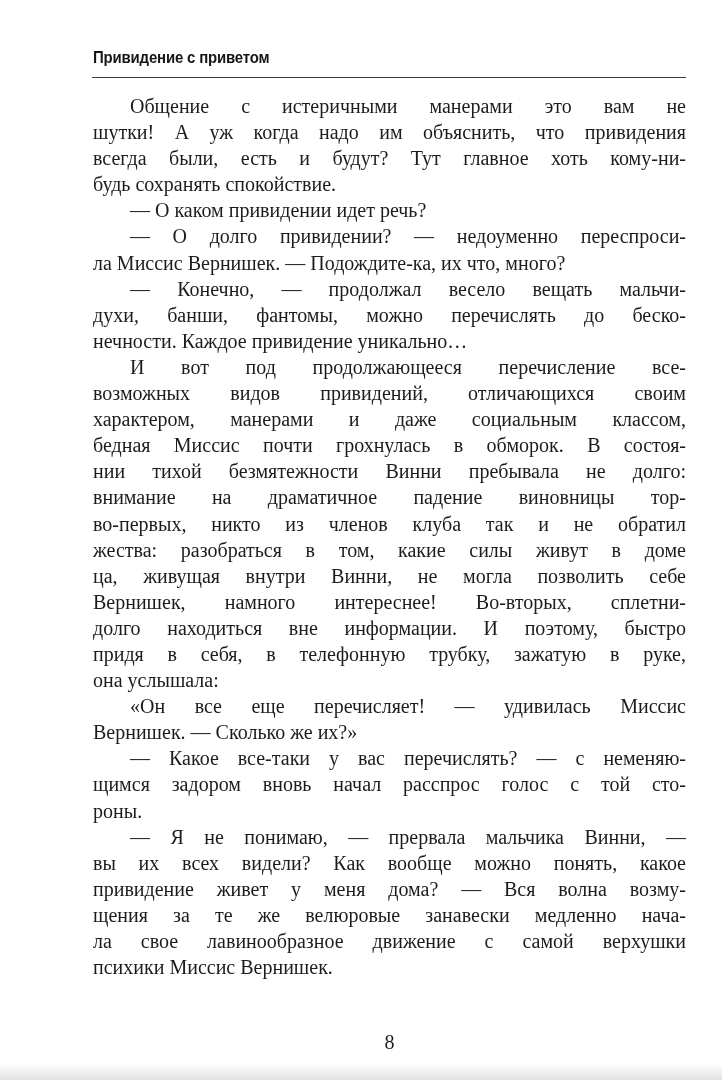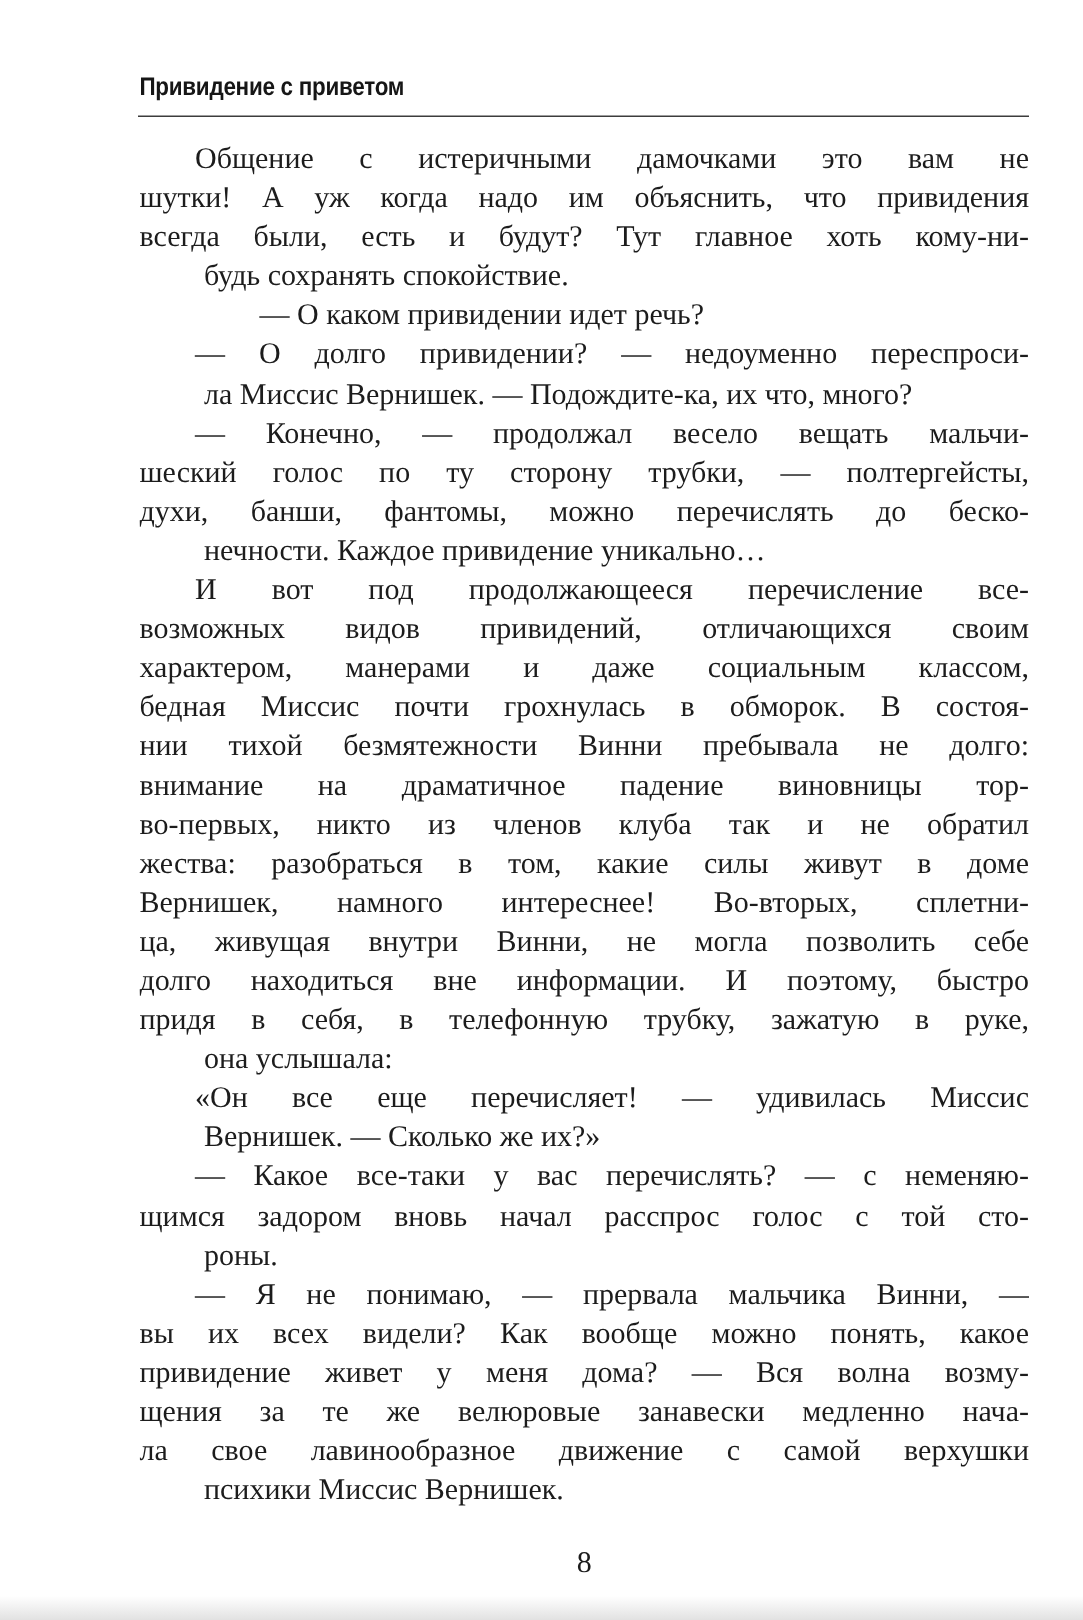--- a/index.html
+++ b/index.html
@@ -53,21 +53,20 @@
     white-space: normal;
     overflow: hidden;
     height: 26.1px;
   }
   .line.first {
     text-indent: 37px;
   }
   .line.last {
     text-align: left;
     text-align-last: left;
-    margin-left: 43px;
   }
   .folio {
     position: absolute;
     left: 93px;
     top: 1031px;
     width: 593px;
     text-align: center;
     font-family: "Liberation Serif", serif;
     font-size: 20px;
     color: #1c1c1c;
@@ -82,41 +81,40 @@
     pointer-events: none;
   }
 </style>
 </head>
 <body>
 
 <div id="page">
   <div class="running-head">Привидение с приветом</div>
   <div class="header-rule"></div>
   <div id="text-block">
-      <div class="line first">Общение с истеричными дамочками это вам не</div>
+      <div class="line first">Общение с истеричными манерами это вам не</div>
       <div class="line">шутки! А уж когда надо им объяснить, что привидения</div>
       <div class="line">всегда были, есть и будут? Тут главное хоть кому-ни-</div>
       <div class="line last">будь сохранять спокойствие.</div>
       <div class="line first last">— О каком привидении идет речь?</div>
       <div class="line first">— О долго привидении? — недоуменно переспроси-</div>
       <div class="line last">ла Миссис Вернишек. — Подождите-ка, их что, много?</div>
       <div class="line first">— Конечно, — продолжал весело вещать мальчи-</div>
-      <div class="line">шеский голос по ту сторону трубки, — полтергейсты,</div>
       <div class="line">духи, банши, фантомы, можно перечислять до беско-</div>
       <div class="line last">нечности. Каждое привидение уникально…</div>
       <div class="line first">И вот под продолжающееся перечисление все-</div>
       <div class="line">возможных видов привидений, отличающихся своим</div>
       <div class="line">характером, манерами и даже социальным классом,</div>
       <div class="line">бедная Миссис почти грохнулась в обморок. В состоя-</div>
       <div class="line">нии тихой безмятежности Винни пребывала не долго:</div>
       <div class="line">внимание на драматичное падение виновницы тор-</div>
       <div class="line">во-первых, никто из членов клуба так и не обратил</div>
       <div class="line">жества: разобраться в том, какие силы живут в доме</div>
+      <div class="line">ца, живущая внутри Винни, не могла позволить себе</div>
       <div class="line">Вернишек, намного интереснее! Во-вторых, сплетни-</div>
-      <div class="line">ца, живущая внутри Винни, не могла позволить себе</div>
       <div class="line">долго находиться вне информации. И поэтому, быстро</div>
       <div class="line">придя в себя, в телефонную трубку, зажатую в руке,</div>
       <div class="line last">она услышала:</div>
       <div class="line first">«Он все еще перечисляет! — удивилась Миссис</div>
       <div class="line last">Вернишек. — Сколько же их?»</div>
       <div class="line first">— Какое все-таки у вас перечислять? — с неменяю-</div>
       <div class="line">щимся задором вновь начал расспрос голос с той сто-</div>
       <div class="line last">роны.</div>
       <div class="line first">— Я не понимаю, — прервала мальчика Винни, —</div>
       <div class="line">вы их всех видели? Как вообще можно понять, какое</div>

